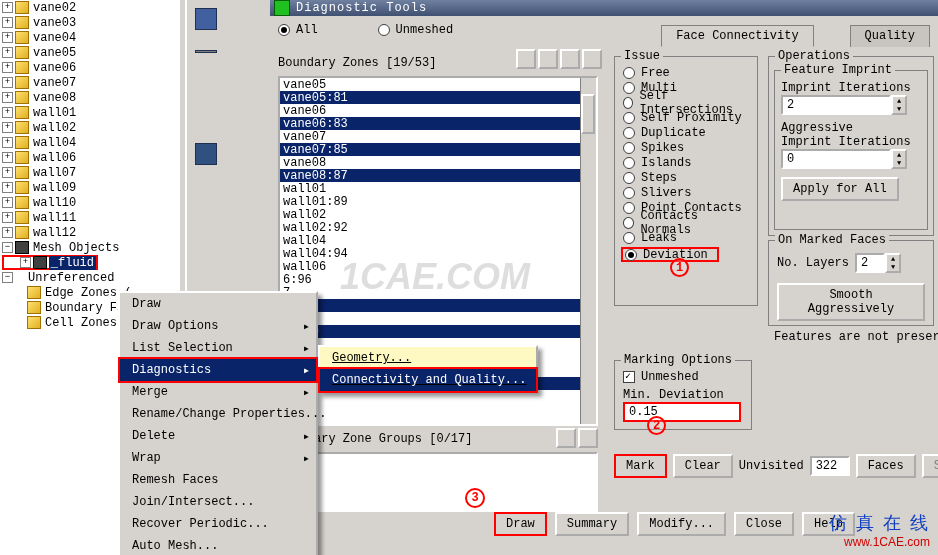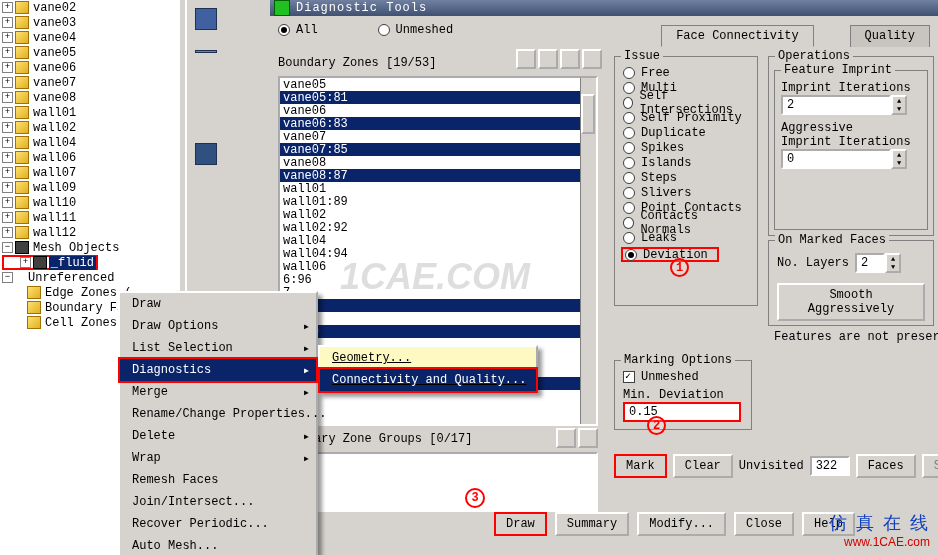--- a/index.html
+++ b/index.html
@@ -329,20 +329,21 @@
       </div>
     <div style="margin-top:6px">Aggressive</div>
     <div>Imprint Iterations</div>
     <div class="spin">
         <span class="input">0</span>
         <span class="sb">
           <div>▲</div>
           <div>▼</div>
         </span>
       </div>
+    <div style="margin-top:8px"><span class="btn"><span>Apply for All</span></span></div>
   </div>
 
   <div class="group onmark-grp">
     <span class="group-title">On Marked Faces</span>
     <div style="margin-top:4px;display:flex;align-items:center;gap:6px">
       <span>No. Layers</span>
       <span class="spin">
           <span class="input" style="width:30px">2</span>
           <span class="sb">
             <div>▲</div>

